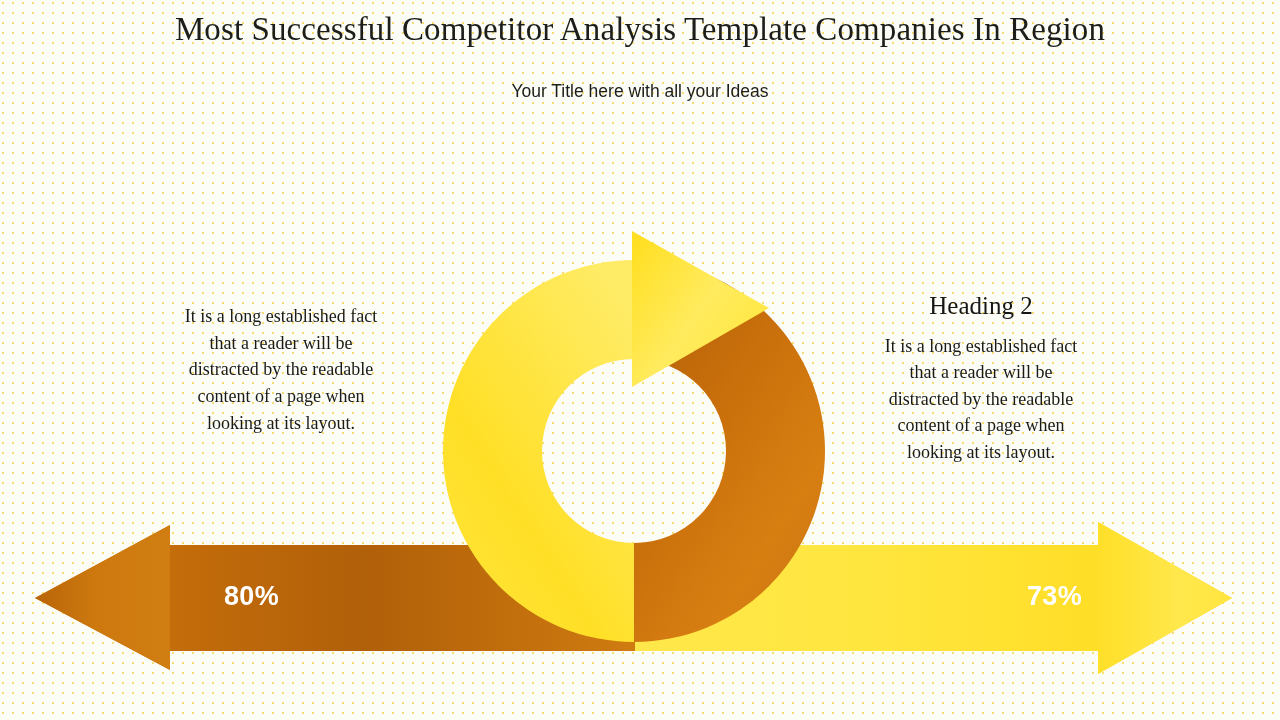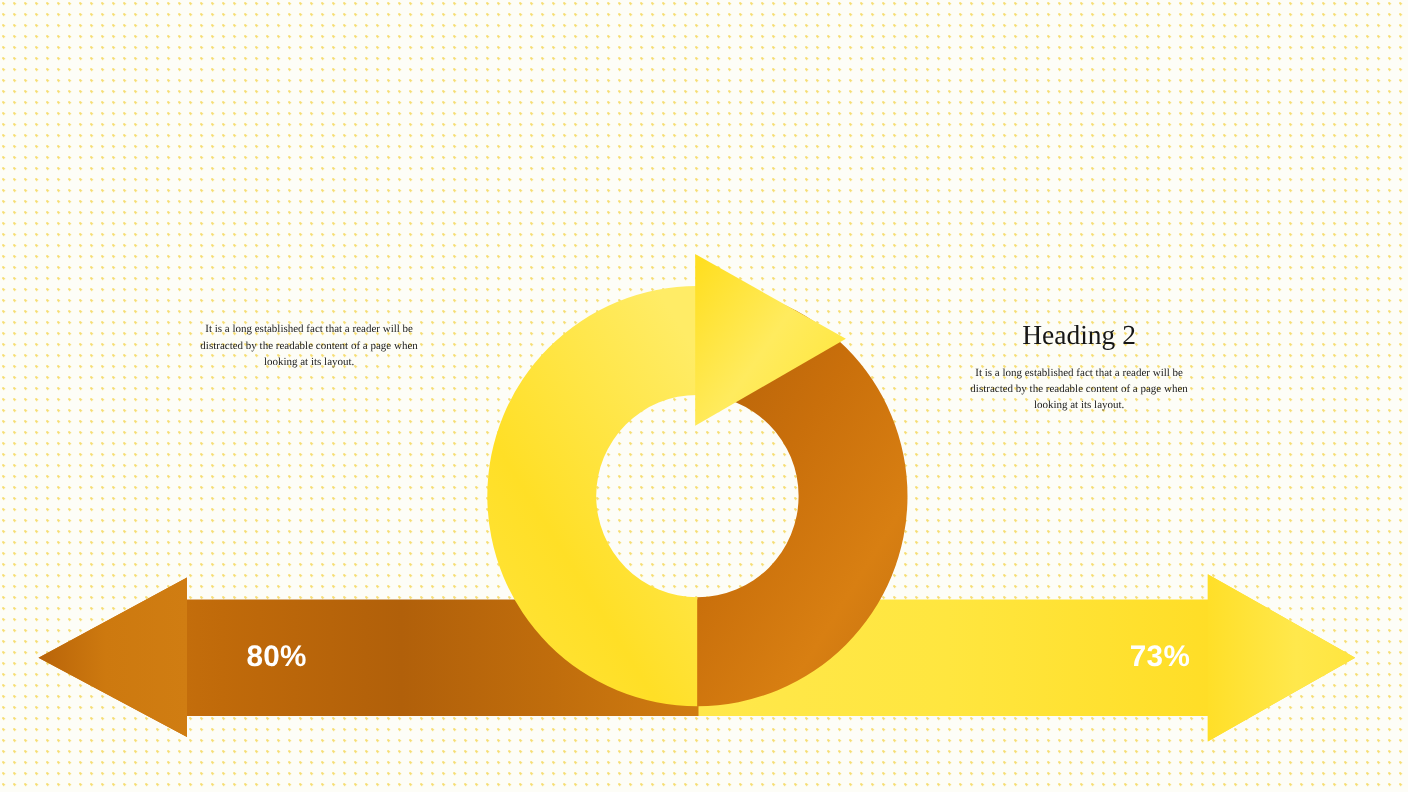--- a/index.html
+++ b/index.html
@@ -66,25 +66,25 @@
     font-family: "Liberation Serif", "DejaVu Serif", serif;
     font-size: 25px;
     font-weight: 400;
     color: #161616;
     line-height: 1.1;
     margin: 0 0 13px 0;
   }
 
   .col-body {
     font-family: "Liberation Serif", "DejaVu Serif", serif;
-    font-size: 10px;
+    font-size: 18px;
     font-weight: 400;
     color: #1a1a1a;
     line-height: 1.48;
-    margin: 2px auto;
+    margin: 12px auto;
     width: 215px;
   }
 
   
   #graphic {
     position: absolute;
     left: 0;
     top: 0;
     width: 1280px;
     height: 720px;
@@ -100,21 +100,23 @@
     white-space: nowrap;
   }
   .pct-left  { left: 211px; top: 581px; margin-left: 13px; }
   .pct-right { left: 1027px; top: 581px; }
 </style>
 </head>
 <body>
 
 <div id="slide">
 
-
+  <div class="slide-title">Most Successful  Competitor Analysis Template Companies In Region</div>
+
+  <div class="slide-subtitle">Your Title here with all your Ideas</div>
 
   <svg id="graphic" viewBox="0 0 1280 720" width="1280" height="720" xmlns="http://www.w3.org/2000/svg">
     <defs>
 
       <linearGradient id="gradOrangeBar" x1="0" y1="0" x2="1" y2="0">
         <stop offset="0%" stop-color="#cf7910"></stop>
         <stop offset="28%" stop-color="#c06a0a"></stop>
         <stop offset="55%" stop-color="#b1600a"></stop>
         <stop offset="78%" stop-color="#c06d0c"></stop>
         <stop offset="100%" stop-color="#d07c11"></stop>

